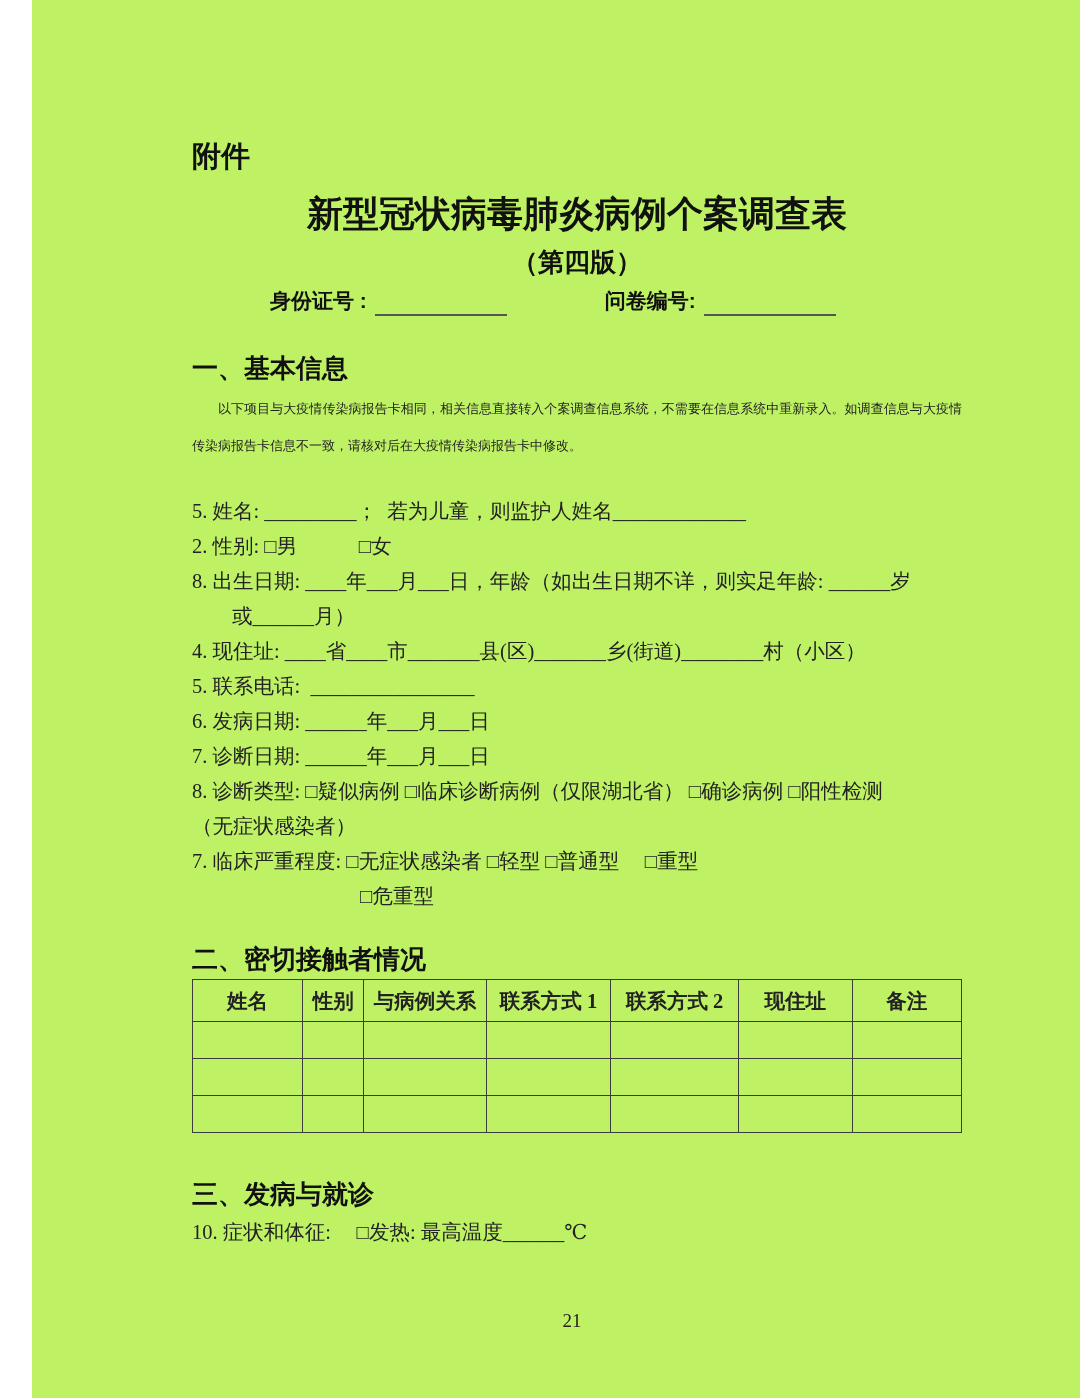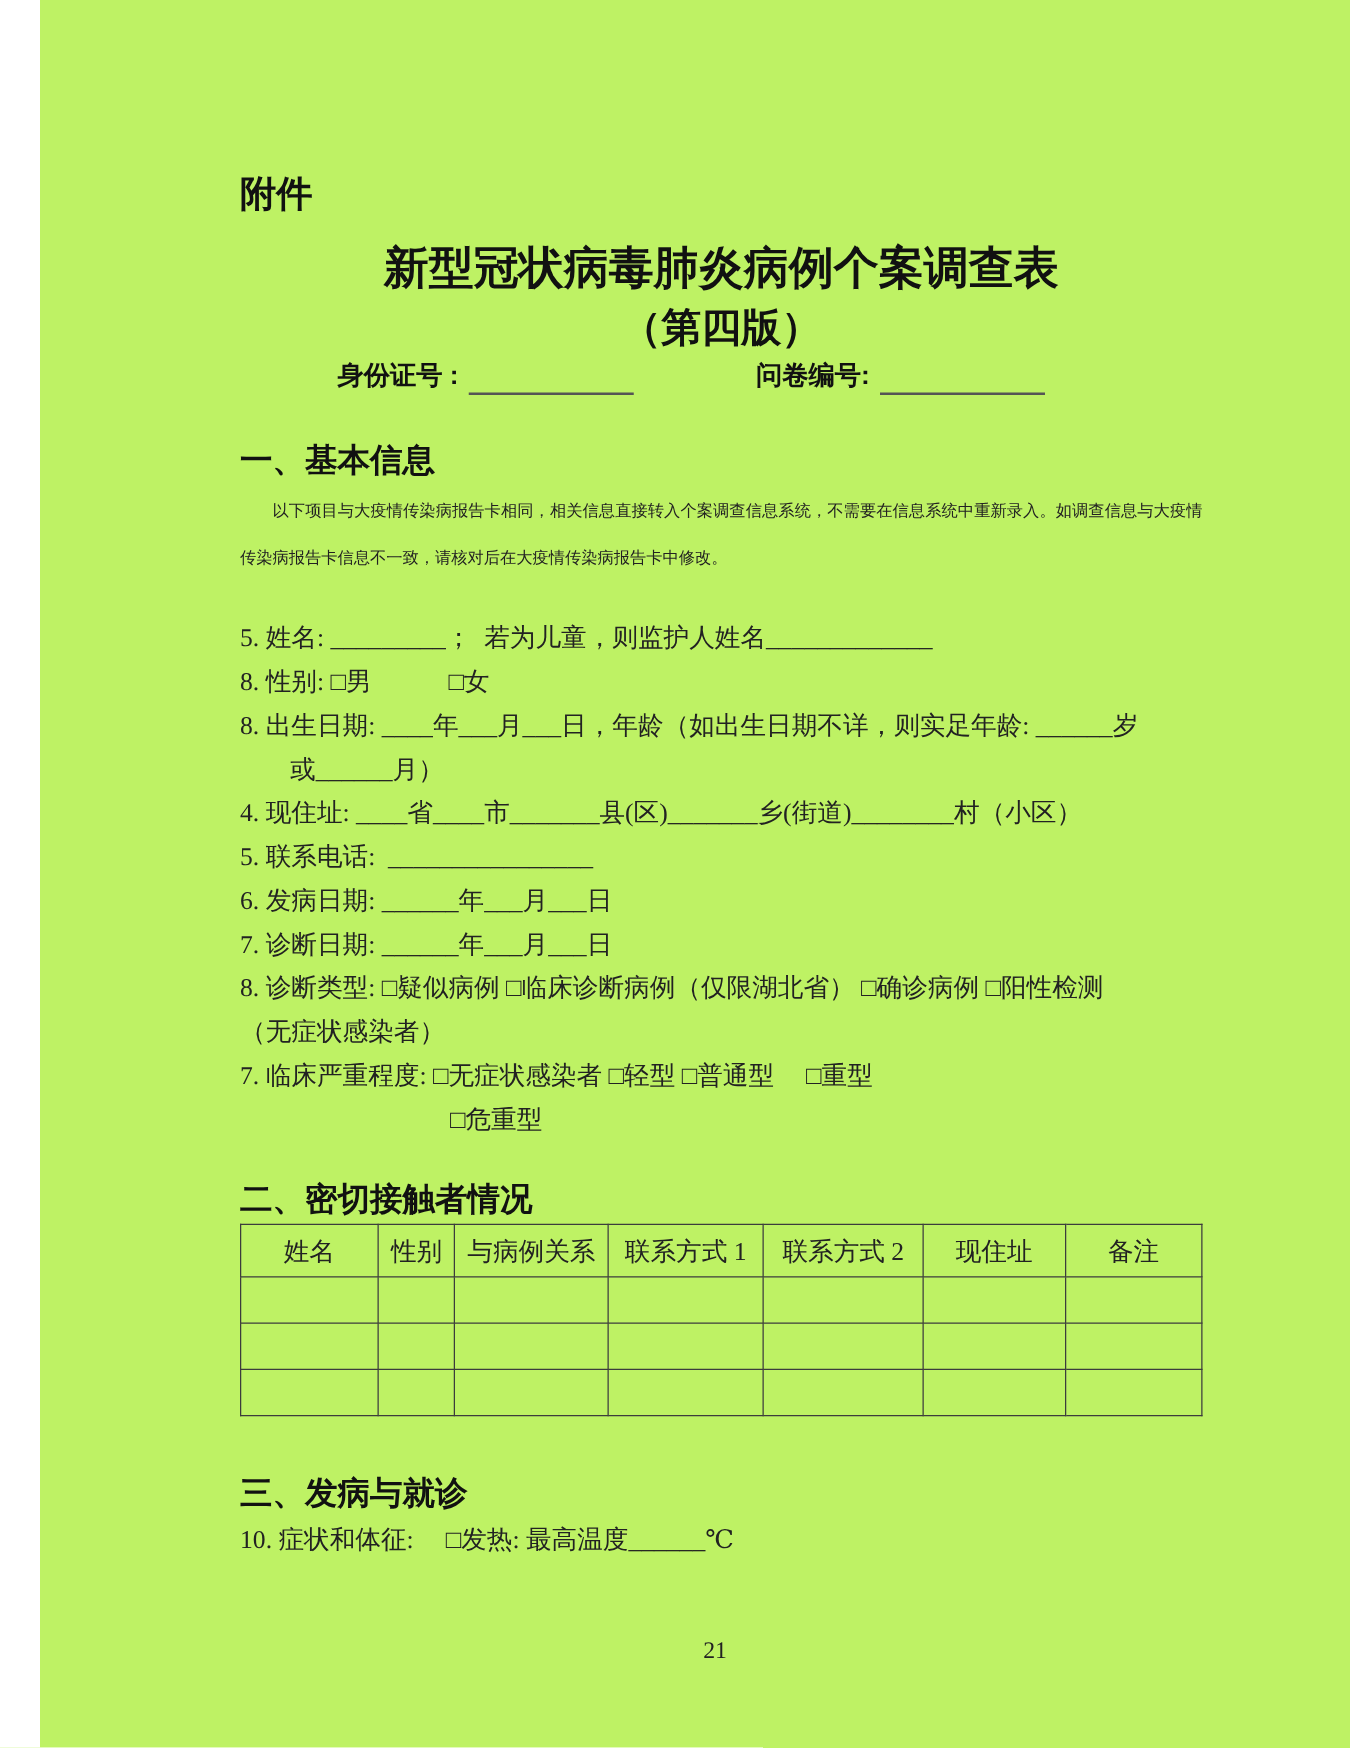--- a/index.html
+++ b/index.html
@@ -34,21 +34,21 @@
     font-weight: 700;
     font-size: 36px;
     line-height: 40px;
     color: #111;
   }
   .form-edition {
     margin-top: 10px;
     text-align: center;
     font-family: "Liberation Sans", "DejaVu Sans", sans-serif;
     font-weight: 700;
-    font-size: 32px;
+    font-size: 26px;
     line-height: 36px;
     color: #111;
   }
   .header-fields {
     margin-top: 6px;
     padding-left: 78px;
     display: flex;
     align-items: flex-end;
     font-family: "Liberation Sans", "DejaVu Sans", sans-serif;
     font-weight: 700;
@@ -97,21 +97,21 @@
   
   .contacts-table {
     margin-top: 5px;
     width: 770px;
     border-collapse: collapse;
     table-layout: fixed;
   }
   .contacts-table th, .contacts-table td {
     border: 1.6px solid #3c3c3c;
     font-size: 20.5px;
-    font-weight: 400;
+    font-weight: 700;
     text-align: center;
     vertical-align: middle;
     color: #222;
   }
   .contacts-table th { height: 42px; }
   .contacts-table td { height: 37px; }
   
   .item10 { margin-top: 4px; }
   .page-number {
     position: absolute;
@@ -144,21 +144,21 @@
         <span class="blank-line"></span>
       </div>
     </div>
 
     <div class="section-heading sec1">一、基本信息</div>
 
     <div class="intro">以下项目与大疫情传染病报告卡相同，相关信息直接转入个案调查信息系统，不需要在信息系统中重新录入。如调查信息与大疫情传染病报告卡信息不一致，请核对后在大疫情传染病报告卡中修改。</div>
 
     <div class="items">
       <div class="form-line">5. 姓名: _________；  若为儿童，则监护人姓名_____________</div>
-      <div class="form-line">8. 性别: □男　　　□女</div>
+      <div class="form-line">2. 性别: □男　　　□女</div>
       <div class="form-line">8. 出生日期: ____年___月___日，年龄（如出生日期不详，则实足年龄: ______岁</div>
       <div class="form-line indent-1">或______月）</div>
       <div class="form-line">4. 现住址: ____省____市_______县(区)_______乡(街道)________村（小区）</div>
       <div class="form-line">5. 联系电话:  ________________</div>
       <div class="form-line">6. 发病日期: ______年___月___日</div>
       <div class="form-line">7. 诊断日期: ______年___月___日</div>
       <div class="form-line">8. 诊断类型: □疑似病例 □临床诊断病例（仅限湖北省） □确诊病例 □阳性检测</div>
       <div class="form-line">（无症状感染者）</div>
       <div class="form-line">7. 临床严重程度: □无症状感染者 □轻型 □普通型　 □重型</div>
       <div class="form-line indent-2">□危重型</div>

